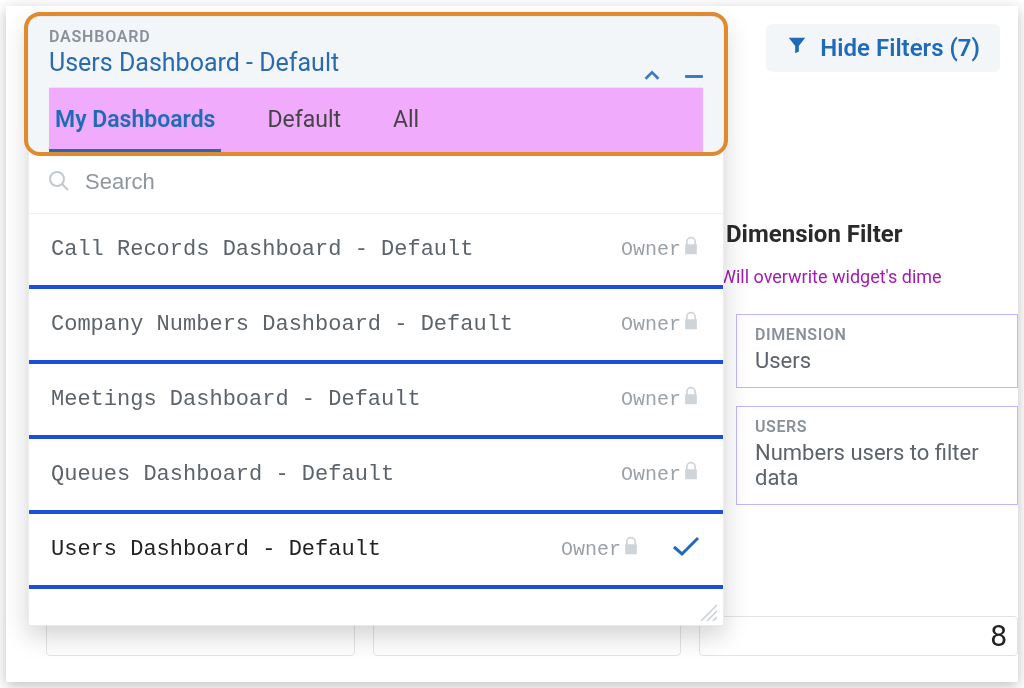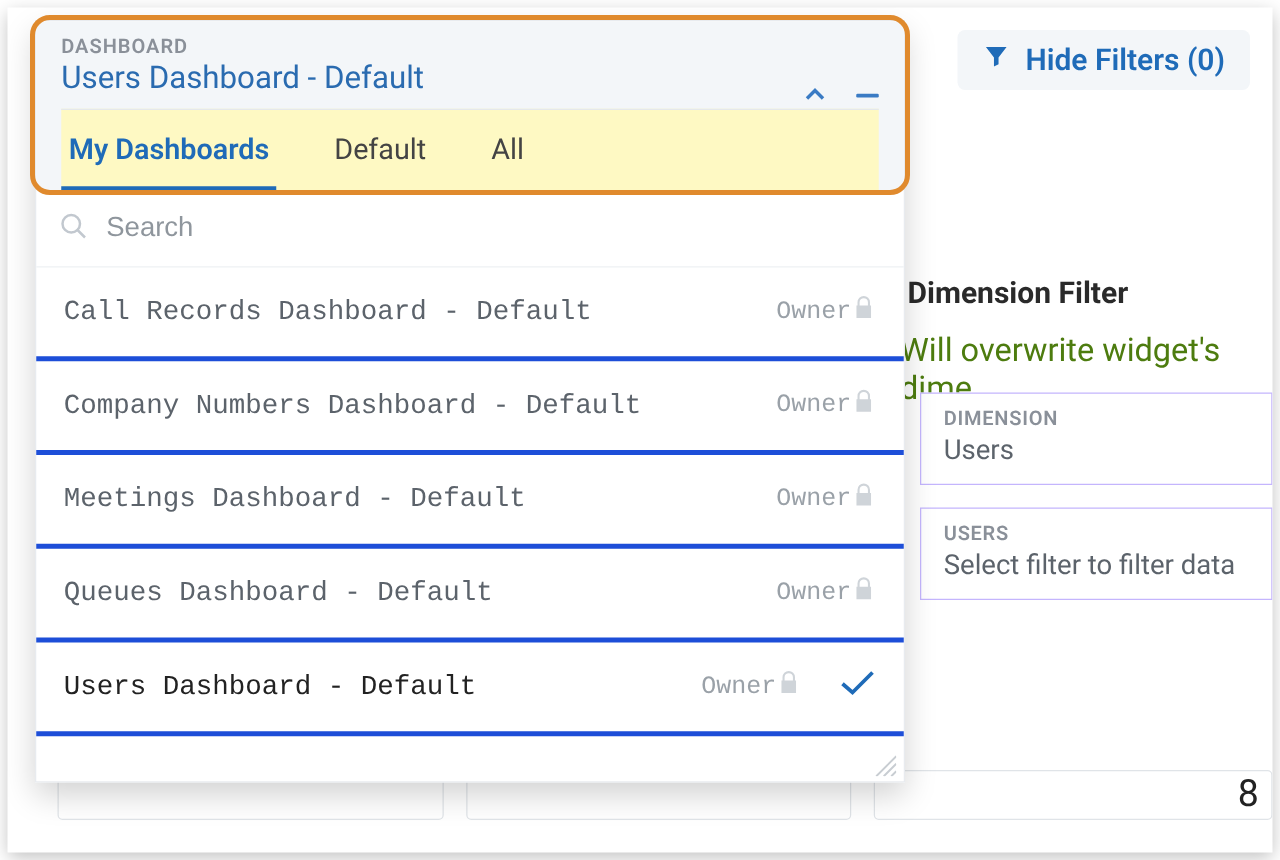--- a/index.html
+++ b/index.html
@@ -38,22 +38,22 @@
     left: 720px;
     font-size: 24px;
     font-weight: 700;
     color: #2a2a2a;
     text-align: right;
   }
   .dim-filter-sub {
     position: absolute;
     top: 260px;
     left: 714px;
-    font-size: 26px;
-    color: #4d7c0f;
+    font-size: 18px;
+    color: #a21caf;
   }
 
   .dim-card {
     position: absolute;
     left: 730px;
     right: 0;
     border: 1px solid #c4b5fd;
     background: #fff;
     padding: 10px 18px 14px 18px;
   }
@@ -134,21 +134,21 @@
     color: #3a7bc4;
     padding-top: 10px;
   }
   .header-icons .chev { width: 22px; height: 22px; cursor: pointer; }
   .header-icons .dash { width: 18px; height: 3px; background: #3a7bc4; border-radius: 1px; cursor: pointer; }
 
   .tabs {
     display: flex;
     gap: 40px;
     border-top: 1px solid #e4e8ec;
-    background: #fef9c3;
+    background: #f0abfc;
   }
   .tab {
     padding: 18px 6px 16px 6px;
     font-size: 23px;
     color: #444;
     cursor: pointer;
     border-bottom: 4px solid transparent;
   }
   .tab.active {
     color: #1f6bb8;
@@ -218,33 +218,33 @@
 <body>
 
 <div class="stage">
 
   <div class="hide-filters">
     <span>
       <svg viewBox="0 0 24 24">
           <path d="M3 4h18l-7 9v6l-4 2v-8z"></path>
         </svg>
     </span>
-    <span>Hide Filters (0)</span>
+    <span>Hide Filters (7)</span>
   </div>
 
   <div class="dim-filter-title">Dimension Filter</div>
   <div class="dim-filter-sub">Will overwrite widget's dime</div>
 
   <div class="dim-card dim-card-1">
     <div class="lbl">DIMENSION</div>
     <div class="val">Users</div>
   </div>
   <div class="dim-card dim-card-2">
     <div class="lbl">USERS</div>
-    <div class="val">Select filter to filter data</div>
+    <div class="val">Numbers users to filter data</div>
   </div>
 
   <div class="bottom-cards">
     <div class="card"></div>
     <div class="card"></div>
     <div class="card last">
       <span>8</span>
     </div>
   </div>
 

